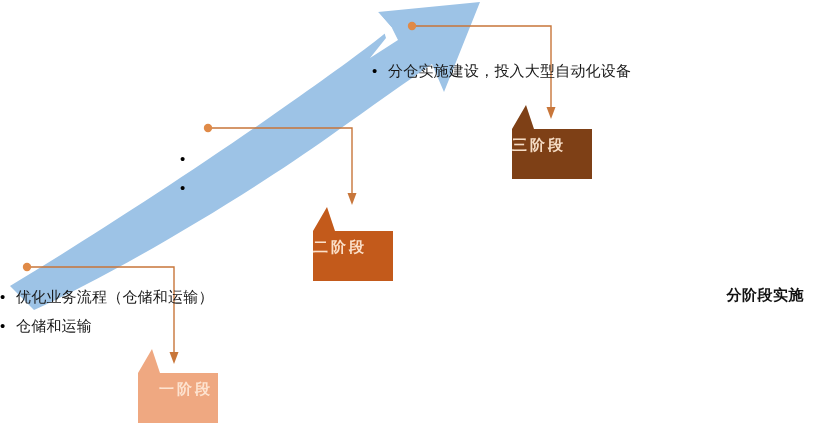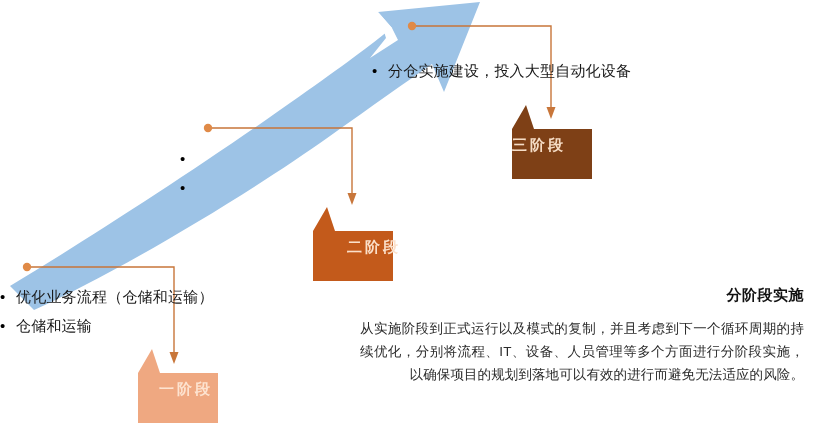--- a/index.html
+++ b/index.html
@@ -61,21 +61,21 @@
   .stage-label {
     position: absolute;
     font-size: 15px;
     font-weight: 700;
     color: #fbe6d4;
     letter-spacing: 3px;
     white-space: nowrap;
     pointer-events: none;
   }
   #stage1-label { left: 138px; top: 380px; width: 96px; text-align: center; color: #fde3d0; }
-  #stage2-label { left: 313px; top: 238px; width: 88px; text-align: right; color: #fbe0ca; }
+  #stage2-label { left: 313px; top: 238px; width: 88px; text-align: left; color: #fbe0ca; }
   #stage3-label { left: 512px; top: 136px; width: 60px; color: #f6ddc6; }
 
   #summary {
     position: absolute;
     left: 360px;
     top: 286px;
     width: 444px;
   }
   #summary-title {
     font-size: 15px;
@@ -188,16 +188,15 @@
       <span class="bullet-text">优化业务流程（仓储和运输）</span>
     </div>
     <div class="bullet-row">
       <span class="bullet-dot">•</span>
       <span class="bullet-text">仓储和运输</span>
     </div>
   </div>
 
   <div id="summary">
     <div id="summary-title">分阶段实施</div>
-    <div id="summary-body">从实施阶段到正式运行以及模式的复制，并且考虑到下一个循环周期的持续优化，分别将流程、IT、设备、人员管理等多个方面进行分阶段实施，以确保项目的规划到落地可以有效的进行而避免无法适应的风险。</div>
   </div>
 
 </div>
 
 </body></html>

